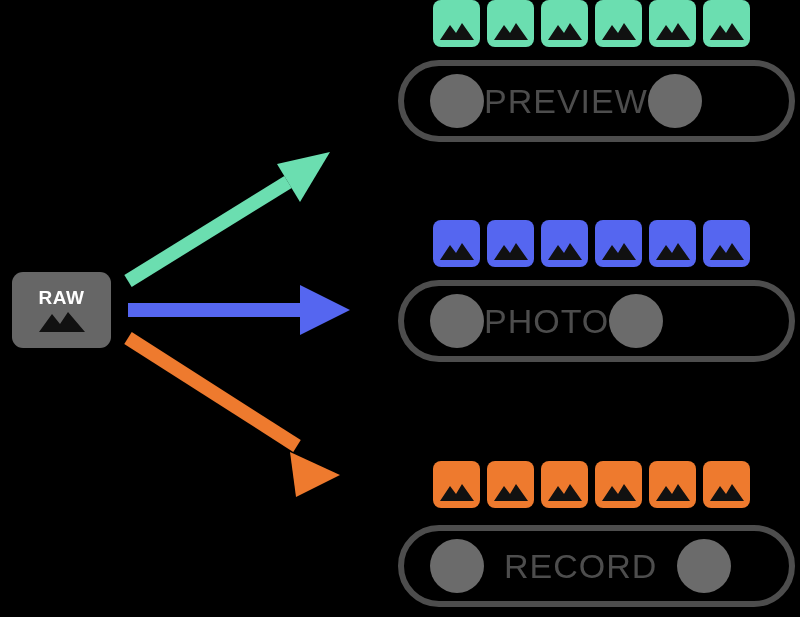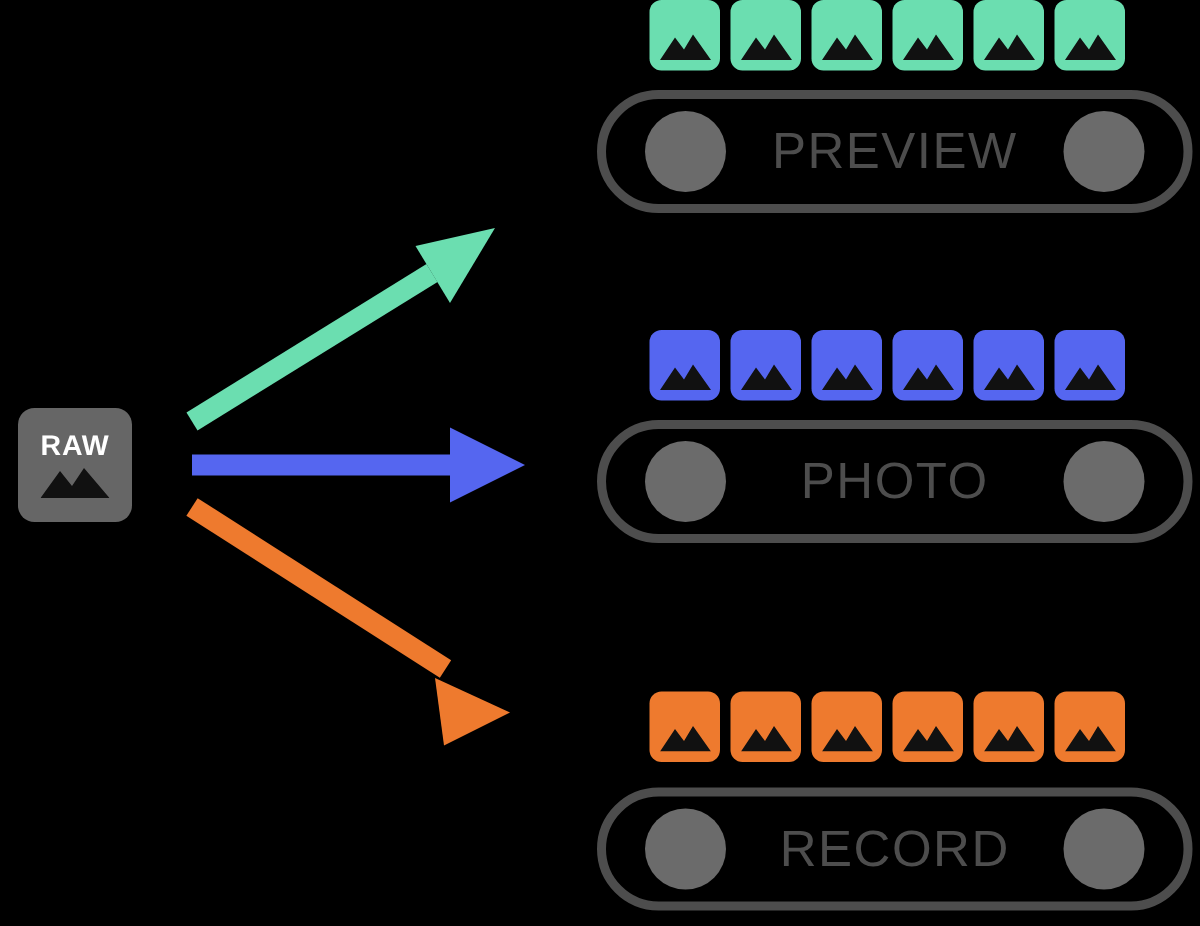--- a/index.html
+++ b/index.html
@@ -17,21 +17,21 @@
     height: 617px;
     background: #000000;
     overflow: hidden;
   }
 
   
   .raw-tile {
     position: absolute;
     left: 12px;
     top: 272px;
-    width: 76px;
+    width: 99px;
     height: 76px;
     background: #666666;
     border-radius: 11px;
     display: flex;
     flex-direction: column;
     align-items: center;
     justify-content: center;
   }
   .raw-label {
     color: #ffffff;
@@ -84,21 +84,21 @@
   .pill {
     position: absolute;
     left: 398px;
     width: 397px;
     height: 82px;
     border: 6px solid #4d4d4d;
     border-radius: 41px;
     box-sizing: border-box;
     display: flex;
     align-items: center;
-    justify-content: space-between;
+    justify-content: flex-start;
     padding: 16px 26px;
   }
   .roller {
     width: 54px;
     height: 54px;
     border-radius: 50%;
     background: #6b6b6b;
     flex: 0 0 auto;
   }
   .pill-label {

